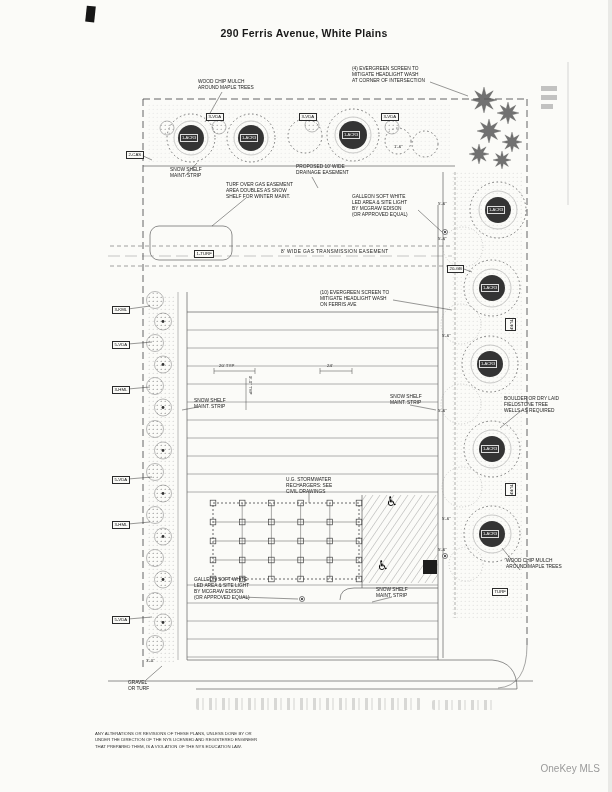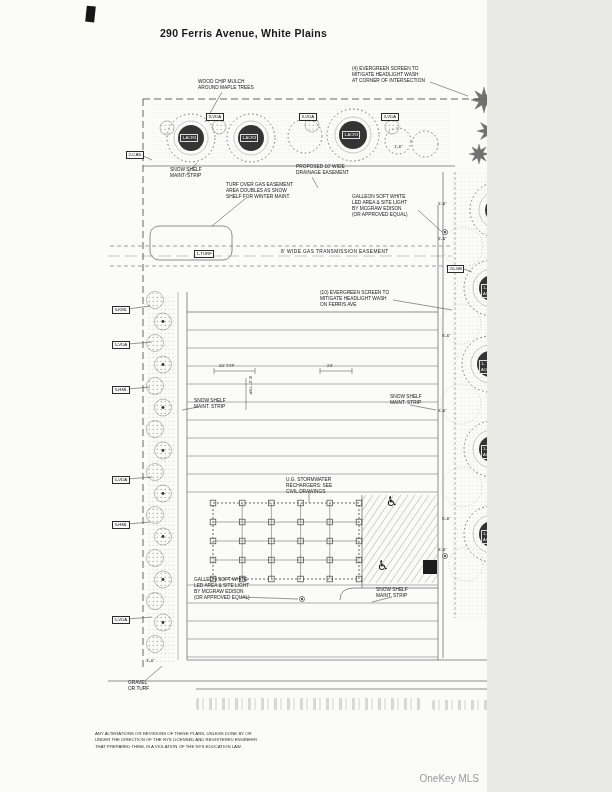--- a/index.html
+++ b/index.html
@@ -1,17 +1,17 @@
 <!DOCTYPE html>
 <html><head>
 <meta charset="utf-8">
 <style>
   *{margin:0;padding:0;box-sizing:border-box}
   html,body{width:612px;height:792px;background:#e9e9e6}
-  .page{position:relative;width:487px;height:792px;background:#fbfbf8;overflow:hidden;
+  .page{position:relative;width:608px;height:792px;background:#fbfbf8;overflow:hidden;
         font-family:"Liberation Sans",sans-serif;color:#1c1c1c}
   svg{position:absolute;left:0;top:0}
 
   
   .prop{stroke:#3f3f3f;stroke-width:.8;stroke-dasharray:7 4;fill:none}
   .curb{stroke:#555;stroke-width:.65;fill:none}
   .gasline{stroke:#555;stroke-width:.55;fill:none}
   .leader{stroke:#333;stroke-width:.5;fill:none}
   .dimline{stroke:#444;stroke-width:.5;fill:none}
   .canopy{fill:none;stroke:#6a6a6a;stroke-width:.9;stroke-dasharray:1.6 2.6}
@@ -33,21 +33,21 @@
   .tag{position:absolute;font-size:4.3px;line-height:1.5;border:.5px solid #2a2a2a;
        padding:0 1.5px;background:rgba(250,250,248,.85);color:#111}
   .tag-dark{position:absolute;font-size:4px;line-height:1.5;border:.5px solid #ddd;
        padding:0 1px;color:#f5f5f5;background:transparent}
   .vert{writing-mode:vertical-rl}
   .dim{position:absolute;font-size:4.4px;color:#222;white-space:nowrap}
   .hc{position:absolute;font-family:"DejaVu Sans","Liberation Sans",sans-serif;
       font-size:13px;color:#050505}
   .disc{position:absolute;left:95px;top:731px;font-size:4.3px;line-height:1.5;
         white-space:pre-line;color:#333}
-  .wm{position:absolute;right:8px;bottom:8px;font-size:10px;color:#9a9a9a}
+  .wm{position:absolute;right:8px;bottom:18px;font-size:10px;color:#9a9a9a}
   .ghost{position:absolute;border-radius:2px;filter:blur(.7px);opacity:.55;
     background:repeating-linear-gradient(90deg,rgba(70,70,70,.35) 0 3px,rgba(70,70,70,0) 3px 6px,
                rgba(70,70,70,.2) 6px 8px,rgba(70,70,70,0) 8px 13px)}
 </style>
 </head>
 <body>
 
 <div class="page">
 
   <svg width="612" height="792" viewBox="0 0 612 792">

